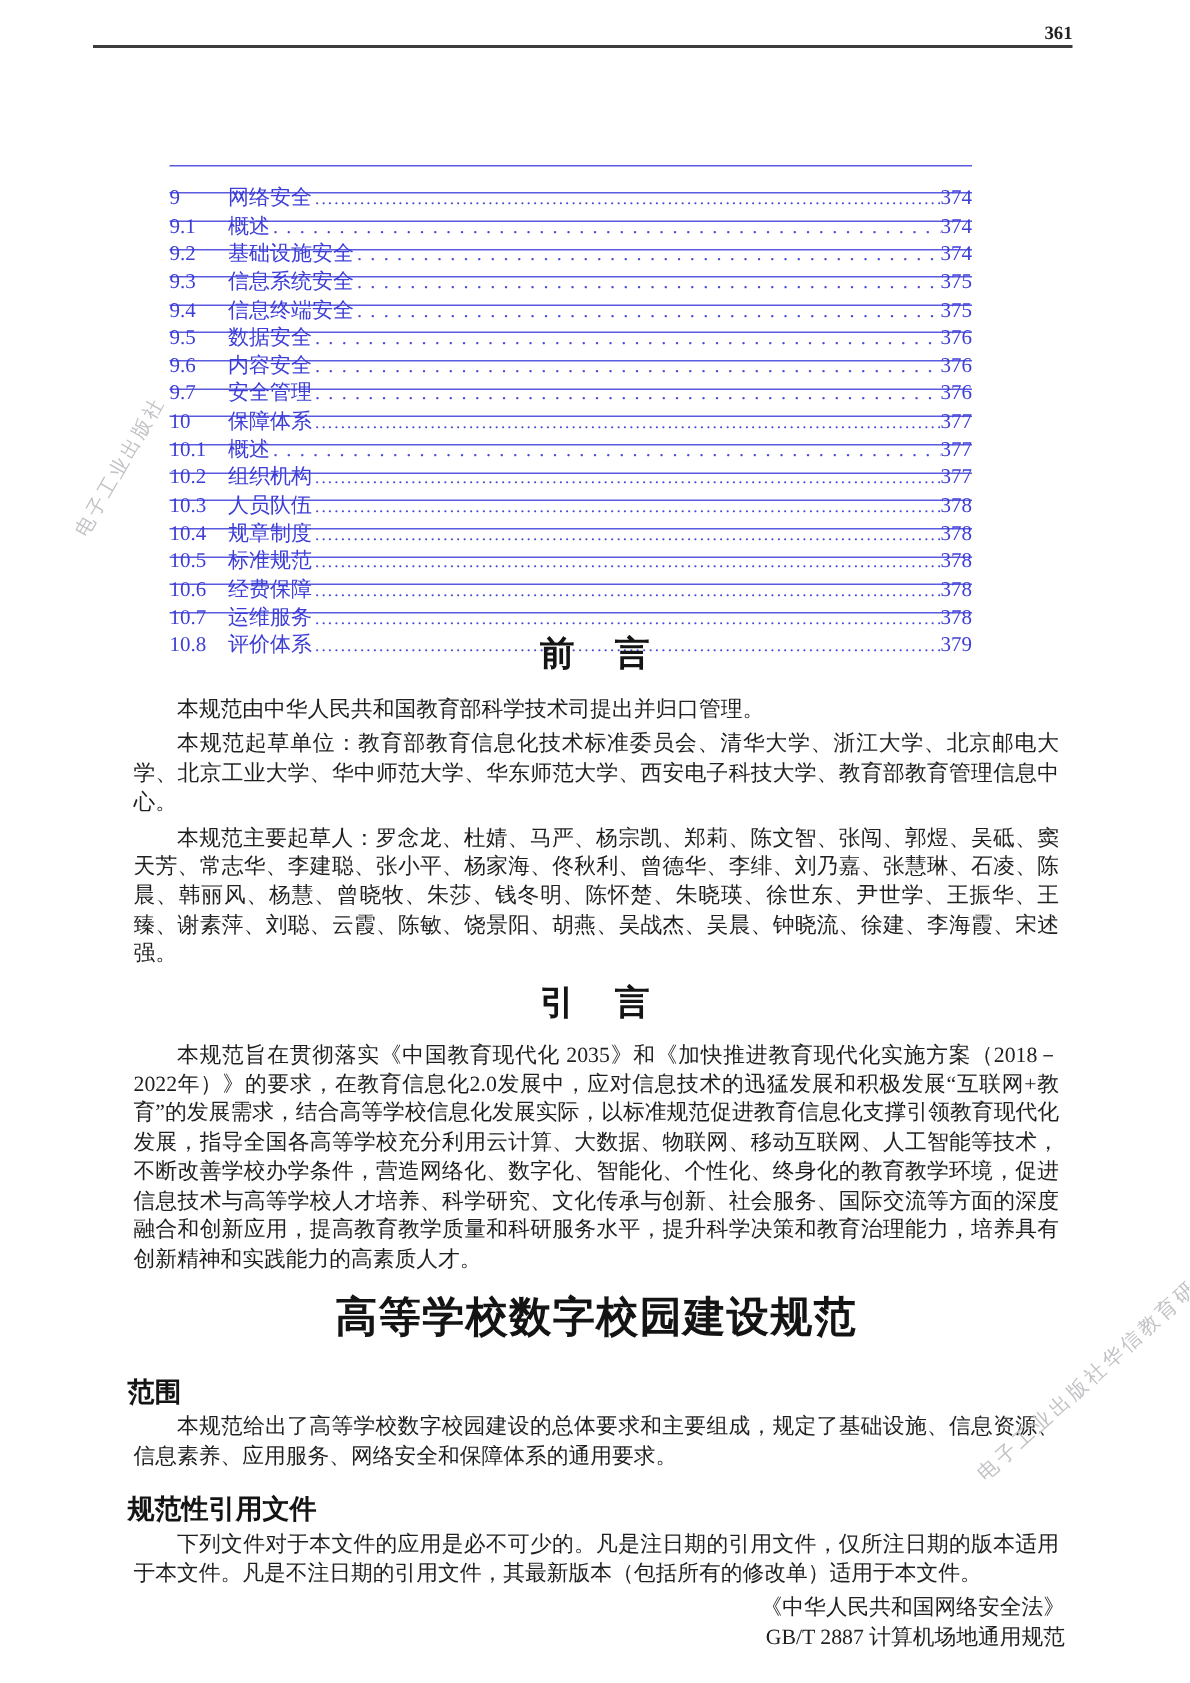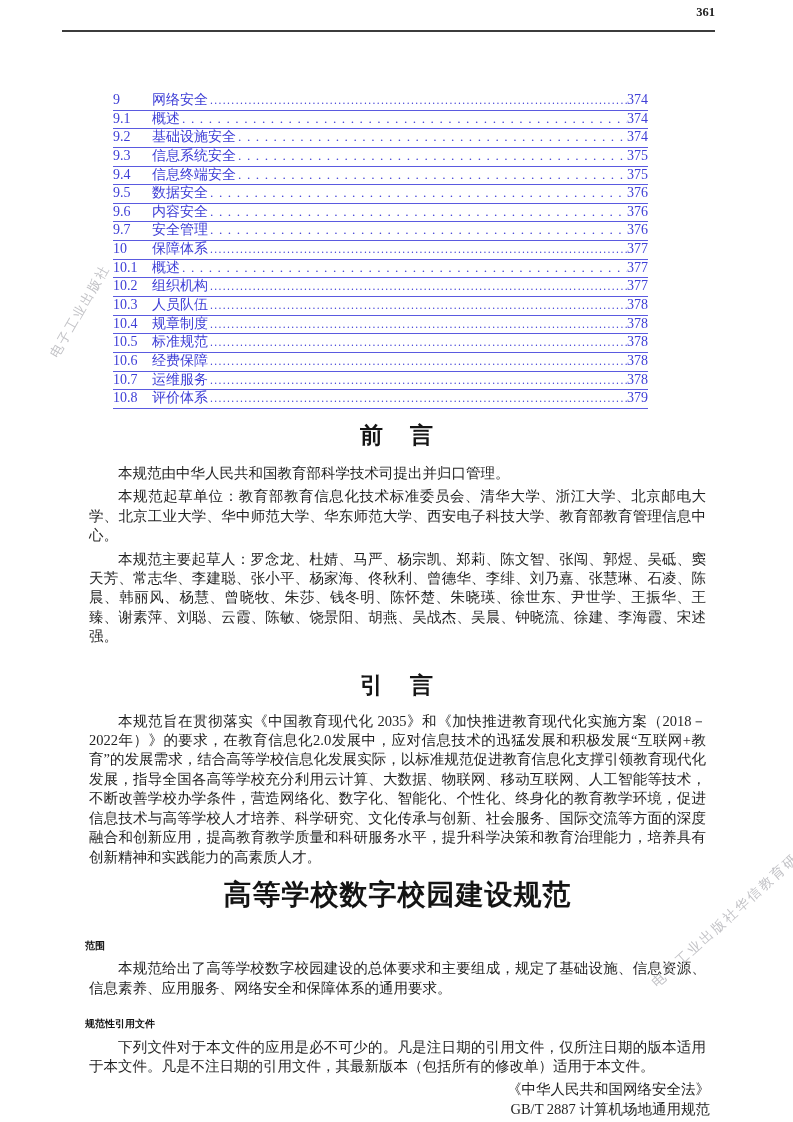--- a/index.html
+++ b/index.html
@@ -6,21 +6,21 @@
   .page{
     position:relative;
     width:793px;height:1122px;
     background:#ffffff;
     overflow:hidden;
     font-family:"Liberation Serif", serif;
     color:#1f1f1f;
   }
   
   .page-number{
-    position:absolute;top:5px;right:78px;
+    position:absolute;top:15px;right:78px;
     font-size:12.5px;font-weight:700;color:#222;
     font-family:"Liberation Serif", serif;
     margin-left:24px;
   }
   .header-rule{
     position:absolute;top:30px;left:62px;width:653px;height:2px;
     background:#3c3c3c;
   }
   
   .toc{
@@ -30,21 +30,21 @@
   }
   .toc-row{
     display:flex;align-items:baseline;
     height:18.65px;line-height:16.5px;
     box-sizing:border-box;
     border-bottom:1px solid #5a5ae0;
     cursor:pointer;
     white-space:nowrap;
   }
   .toc-num{flex:0 0 39px;}
-  .toc-title{flex:0 0 auto;}
+  .toc-title{flex:0 0 auto;margin-top:33px;}
   .toc-leader{
     flex:1 1 auto;overflow:hidden;white-space:nowrap;
     padding:0 2px;color:#4747d8;
   }
   .toc-leader.tight{font-size:11.5px;letter-spacing:1.4px;}
   .toc-leader.spaced{font-size:13.5px;letter-spacing:5.5px;}
   .toc-page{flex:0 0 auto;}
   
   .content{
     position:absolute;top:418px;left:85px;width:625px;
@@ -53,40 +53,40 @@
   .section-heading{
     margin:0;
     text-align:center;
     font-family:"Liberation Sans", sans-serif;
     font-weight:700;
     font-size:23px;line-height:34px;
     letter-spacing:2px;
     color:#141414;
   }
   .preface-heading{margin-bottom:12px;}
-  .intro-heading{margin-top:21px;margin-bottom:10px;}
+  .intro-heading{margin-top:4px;margin-bottom:10px;}
   .body-para{
     margin:4px;
     text-indent:2em;
     text-align:justify;
   }
   .doc-title{
     margin:13px 0 26px 0;
     text-align:center;
     font-family:"Liberation Sans", sans-serif;
     font-weight:700;
     font-size:28px;line-height:30px;
     letter-spacing:1px;
     color:#141414;
   }
   .sub-heading{
     margin:16px 0 2px 0;
     font-family:"Liberation Sans", sans-serif;
     font-weight:700;
-    font-size:10px;line-height:19.4px;
+    font-size:18px;line-height:19.4px;
     color:#141414;
   }
   .ref-item{
     margin:0;
     text-indent:2em;
     text-align:right;
   }
   
   .watermark{
     position:absolute;

